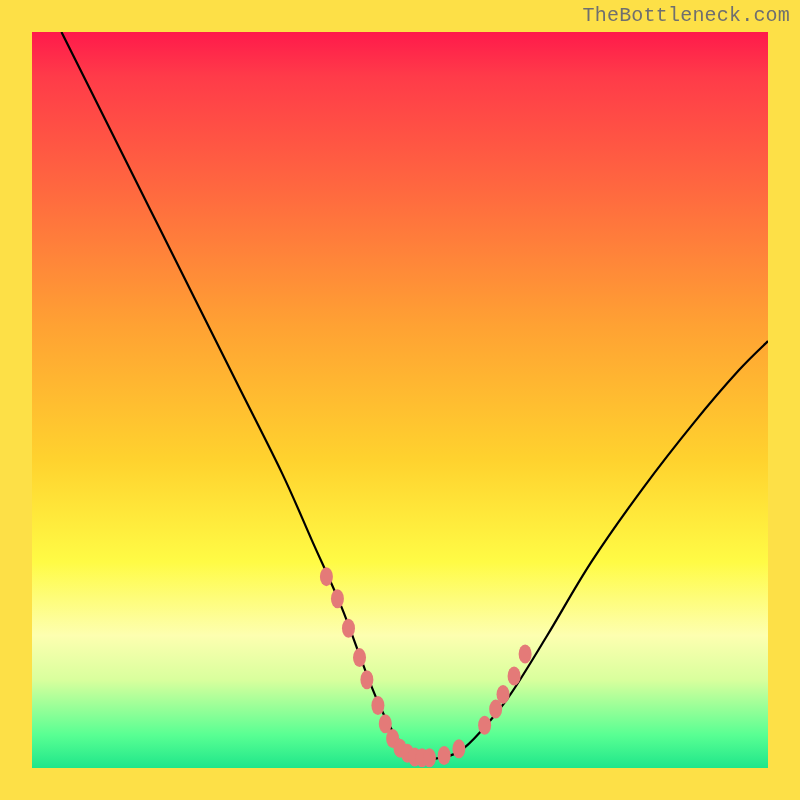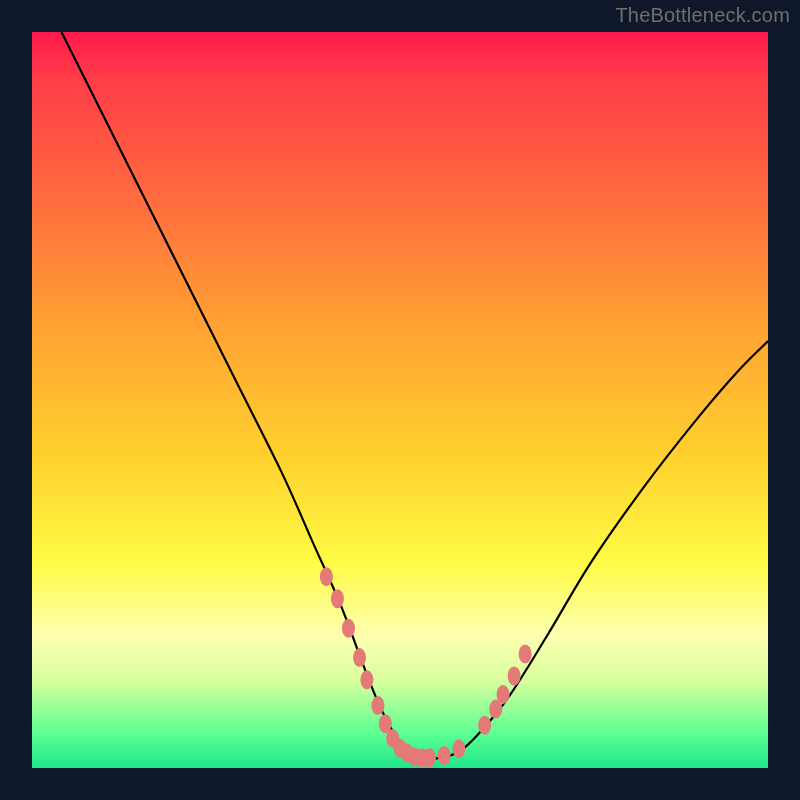--- a/index.html
+++ b/index.html
@@ -10,21 +10,22 @@
     overflow: hidden;
     background: #000;
     font-family: Arial, Helvetica, sans-serif;
   }
   .frame {
     position: absolute;
     top: 0;
     left: 0;
     width: 800px;
     height: 800px;
-    background: #0f172a;
+    background: #fde047;
+    font-family: Liberation Mono, monospace;
   }
   .plot {
     position: absolute;
     top: 32px;
     left: 32px;
     width: 736px;
     height: 736px;
     
     background: linear-gradient(
       to bottom,

